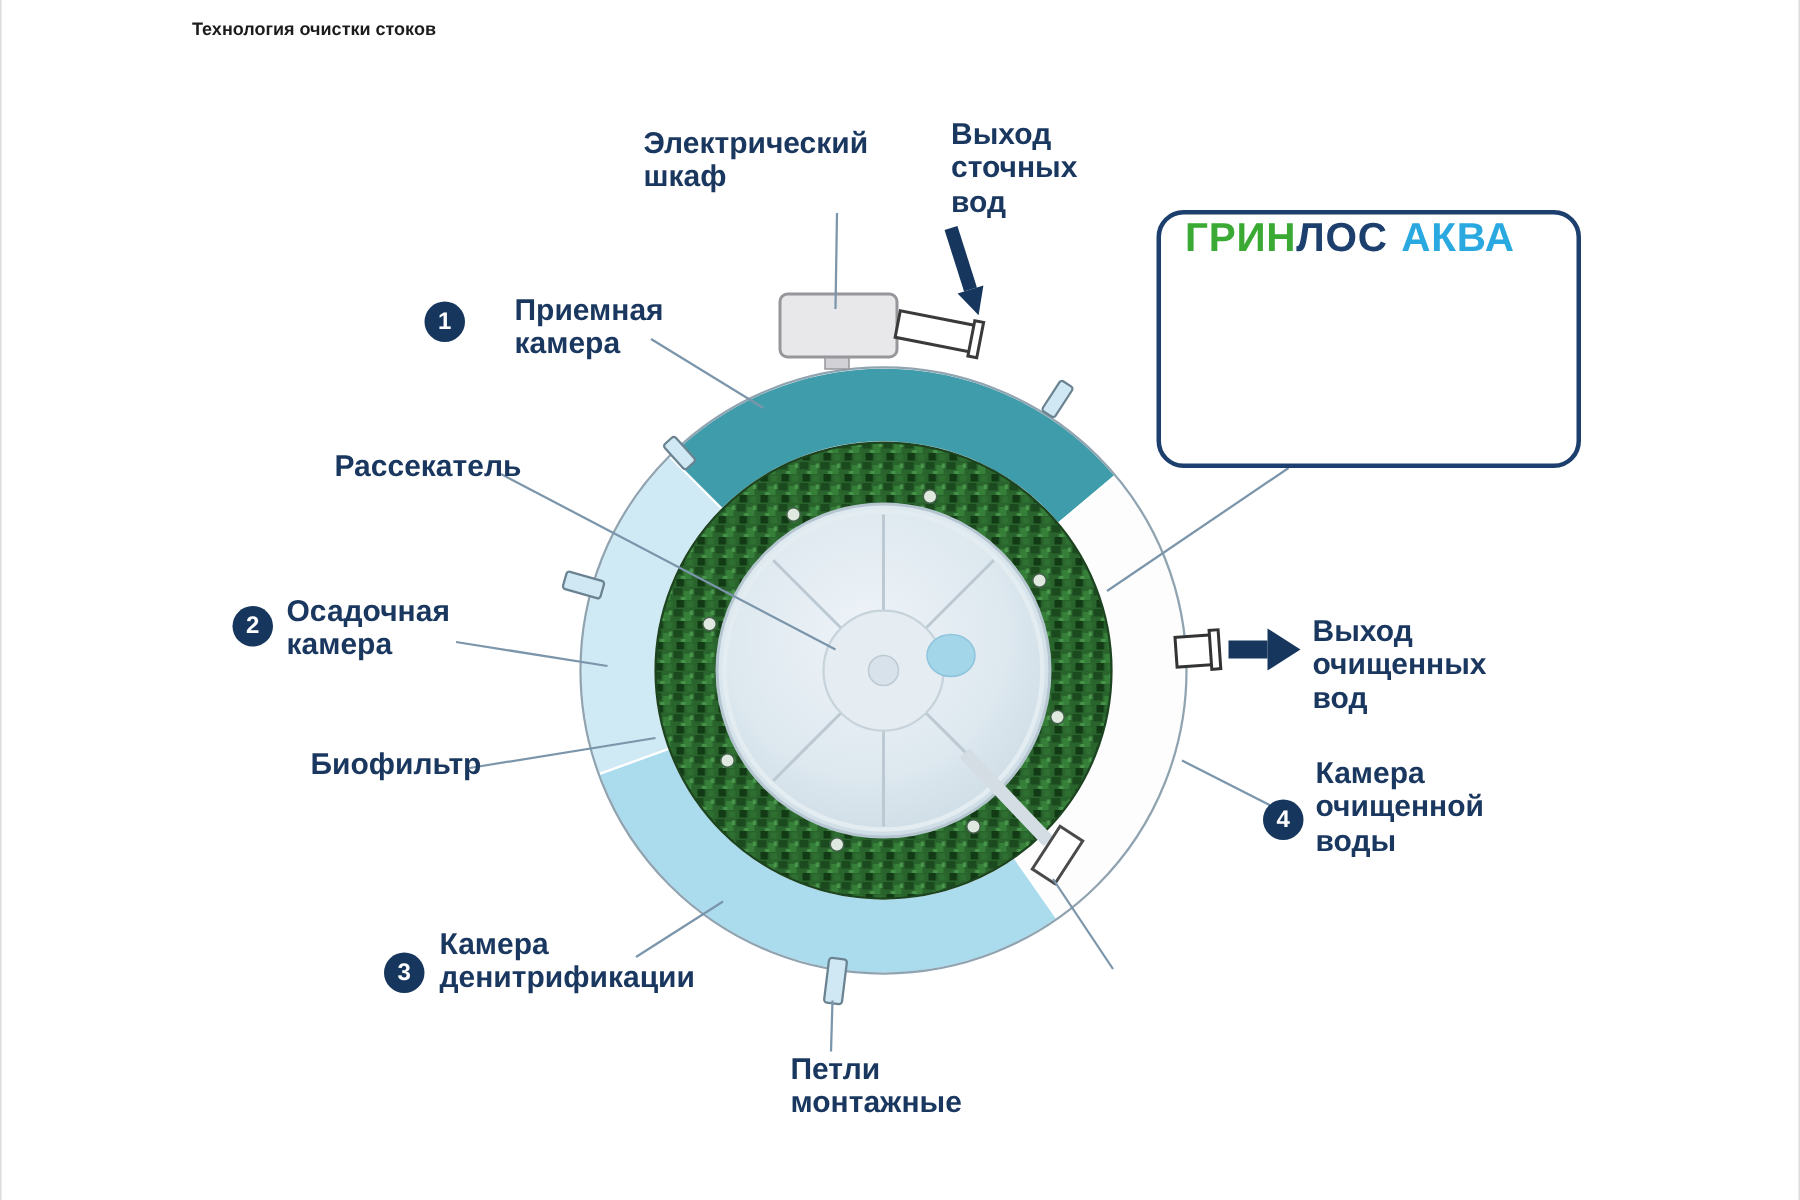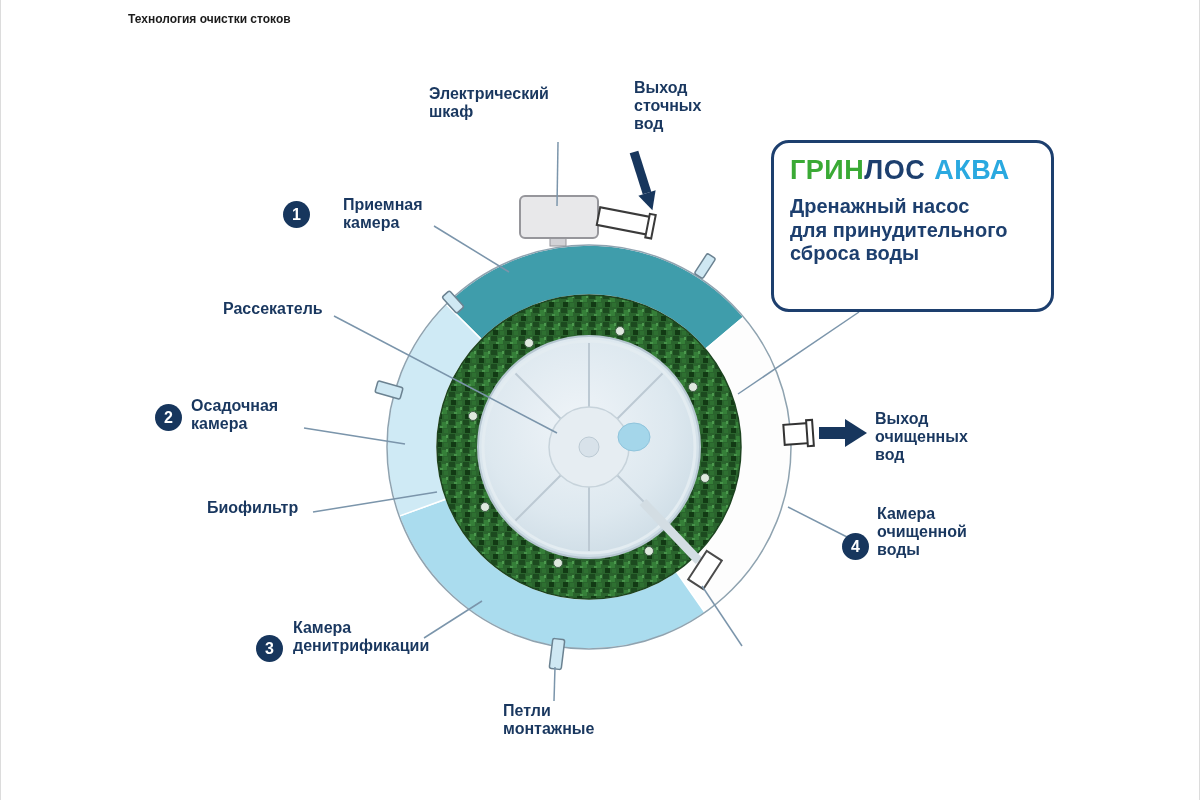--- a/index.html
+++ b/index.html
@@ -1,28 +1,28 @@
 <!DOCTYPE html>
 <html><head>
 <meta charset="utf-8">
 <style>
   html,body{margin:0;padding:0;background:#fff;}
   .stage{position:relative;width:1200px;height:800px;background:#ffffff;
          font-family:"Liberation Sans",sans-serif;overflow:hidden;
          border-left:1px solid #dcdcdc;border-right:1px solid #dcdcdc;box-sizing:border-box;}
   .title{position:absolute;left:127px;top:12px;font-size:12px;font-weight:bold;color:#1c1c1c;}
   .diagram-svg{position:absolute;left:0;top:0;}
-  .lbl{position:absolute;font-size:16px;font-weight:bold;color:#19375f;
+  .lbl{position:absolute;font-size:20px;font-weight:bold;color:#19375f;
        line-height:1.12;white-space:pre-line;}
   .marker{position:absolute;width:27px;height:27px;border-radius:50%;
           background:#17365d;color:#ffffff;font-size:16px;font-weight:bold;
           display:flex;align-items:center;justify-content:center;}
   .brand-box{position:absolute;left:770px;top:140px;width:283px;height:172px;
              border:3px solid #1d3f6e;border-radius:18px;background:#fff;
-             box-sizing:border-box;padding:12px 16px;}
+             box-sizing:border-box;padding:0 16px;}
   .brand-line{font-size:27px;font-weight:bold;letter-spacing:.5px;white-space:nowrap;}
   .brand-green{color:#3aaa35;}
   .brand-navy{color:#1d3f6e;}
   .brand-aqua{color:#2aa9e0;margin-left:9px;}
   .brand-desc{margin-top:9px;font-size:20px;font-weight:bold;color:#1d3f6e;
               line-height:1.18;white-space:pre-line;}
 </style>
 </head>
 <body>
 
@@ -160,28 +160,25 @@
 очищенной
 воды</div>
 
   <div class="lbl" style="left:428px;top:85px;">Электрический
 шкаф</div>
   <div class="lbl" style="left:633px;top:79px;">Выход
 сточных
 вод</div>
   <div class="lbl" style="left:222px;top:300px;">Рассекатель</div>
   <div class="lbl" style="left:206px;top:499px;">Биофильтр</div>
-  <div class="lbl" style="left:502px;top:702px;">Петли
+  <div class="lbl" style="left:526px;top:702px;">Петли
 монтажные</div>
   <div class="lbl" style="left:874px;top:390px;margin-top:20px;">Выход
 очищенных
 вод</div>
 
   <div class="brand-box">
     <div class="brand-line">
       <span class="brand-green">ГРИН</span><span class="brand-navy">ЛОС</span><span class="brand-aqua">АКВА</span>
     </div>
-    <div class="brand-desc">Дренажный насос
-для принудительного
-сброса воды</div>
   </div>
 
 </div>
 
 </body></html>

